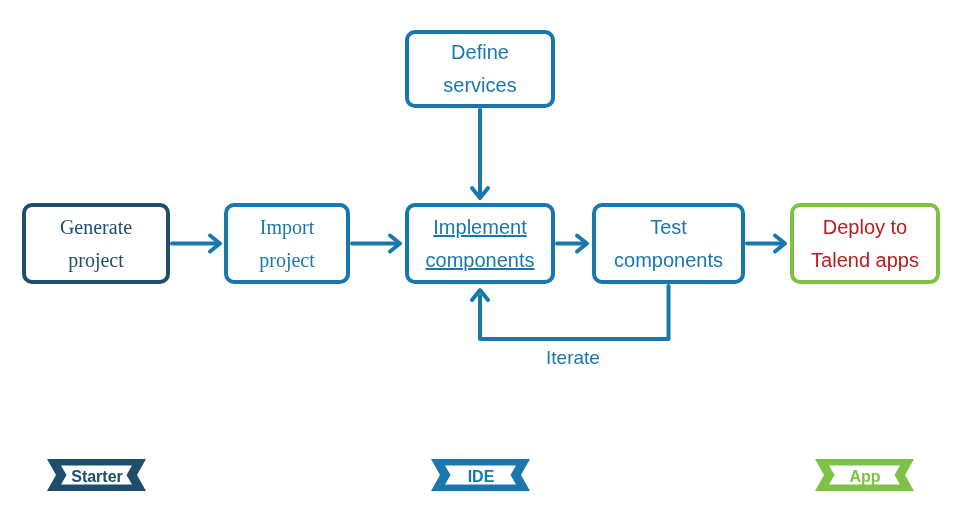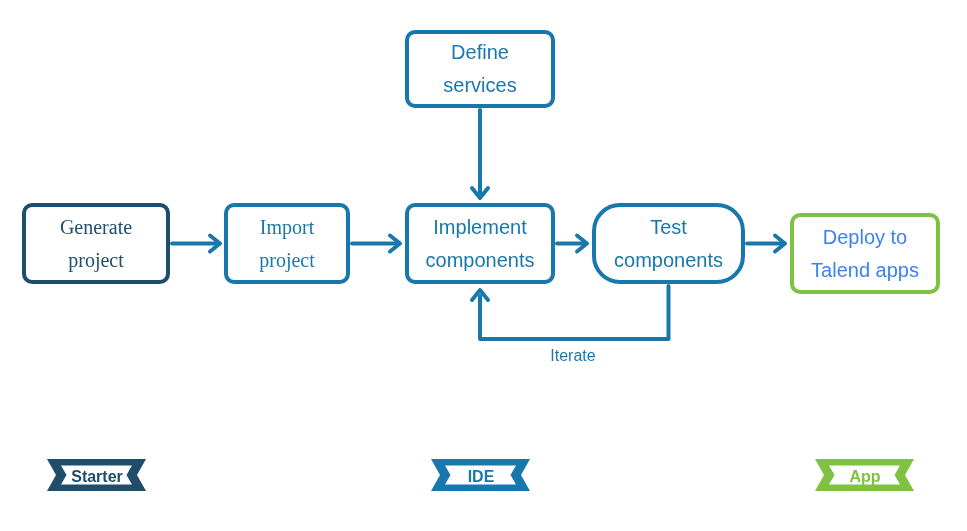--- a/index.html
+++ b/index.html
@@ -32,35 +32,35 @@
     justify-content: center;
     text-align: center;
   }
   .node-label {
     white-space: pre-line;
     font-size: 20px;
     line-height: 33px;
   }
   .navy  { border-color: #1F4E6C; color: #1F4E6C; }
   .blue  { border-color: #1878AE; color: #1878AE; }
-  .green { border-color: #7DC242; color: #3b82f6; margin-top: 10px; }
+  .green { border-color: #7DC242; color: #b91c1c; }
 
   .box-define    { left: 405px; top: 30px;  width: 150px; height: 78px; }
   .box-generate  { left: 22px;  top: 203px; width: 148px; height: 81px; font-family: Liberation Serif, serif; }
   .box-import    { left: 224px; top: 203px; width: 126px; height: 81px; font-family: Liberation Serif, serif; }
-  .box-implement { left: 405px; top: 203px; width: 150px; height: 81px; }
-  .box-test      { left: 592px; top: 203px; width: 153px; height: 81px; border-radius: 28px; }
+  .box-implement { left: 405px; top: 203px; width: 150px; height: 81px; text-decoration: underline; }
+  .box-test      { left: 592px; top: 203px; width: 153px; height: 81px; }
   .box-deploy    { left: 790px; top: 203px; width: 150px; height: 81px; }
 
   .iterate-label {
     position: absolute;
     left: 523px; top: 347px;
     width: 100px;
     text-align: center;
-    font-size: 16px;
+    font-size: 19px;
     color: #1878AE;
   }
   .ribbon {
     position: absolute;
     width: 99px;
     height: 32px;
   }
   .ribbon-starter { left: 47px;  top: 459px; }
   .ribbon-ide     { left: 431px; top: 459px; }
   .ribbon-app     { left: 815px; top: 459px; }

